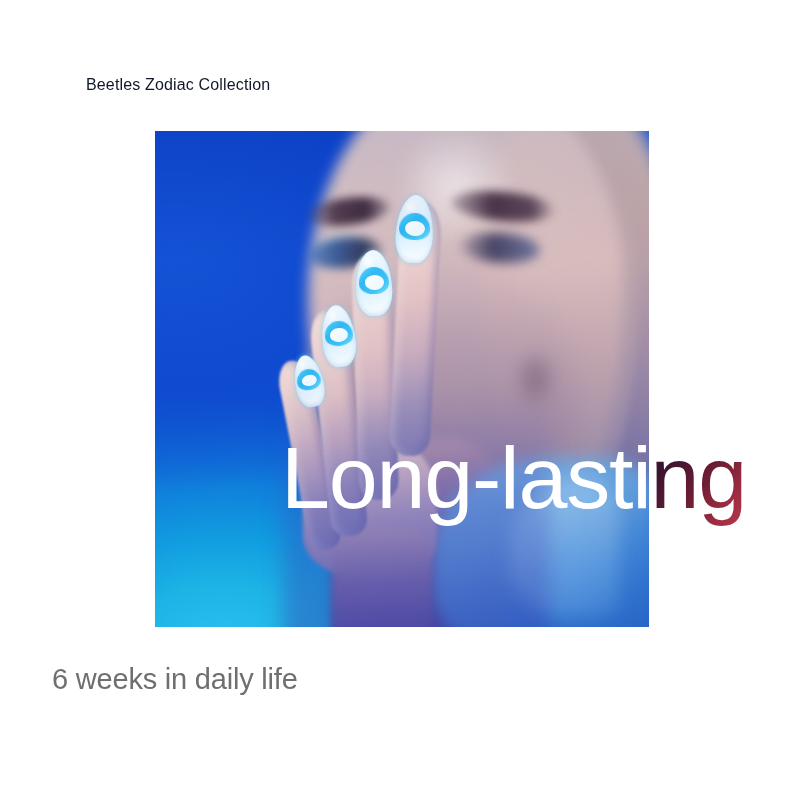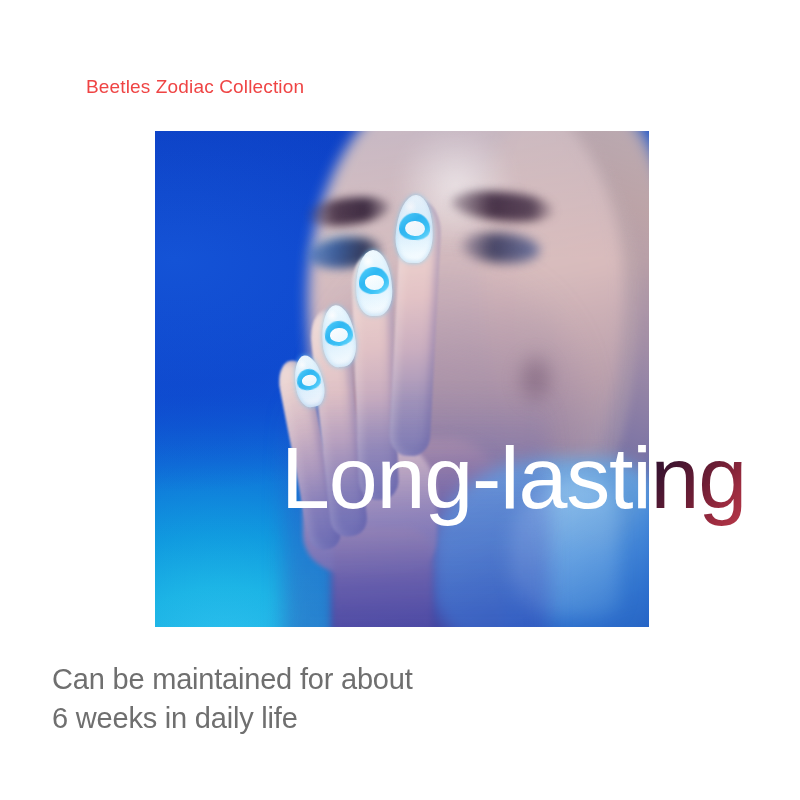--- a/index.html
+++ b/index.html
@@ -20,23 +20,23 @@
     position: absolute;
     inset: 0;
     background: #ffffff;
   }
 
   
   .eyebrow {
     position: absolute;
     left: 86px;
     top: 76px;
-    font-size: 19px;
+    font-size: 16px;
     letter-spacing: 0.15px;
-    color: #ef4444;
+    color: #0f172a;
     font-weight: 400;
     white-space: nowrap;
   }
 
   
   .photo-frame {
     position: absolute;
     left: 155px;
     top: 131px;
     width: 494px;
@@ -486,17 +486,16 @@
 
       <div class="photo-soft"></div>
     </div>
   </div>
 
   <div class="headline">
     <span class="seg-white">Long-lasti</span><span class="seg-red">ng</span>
   </div>
 
   <div class="caption">
-    <span class="line">Can be maintained for about</span>
     <span class="line">6 weeks in daily life</span>
   </div>
 
 </div>
 
 </body></html>

